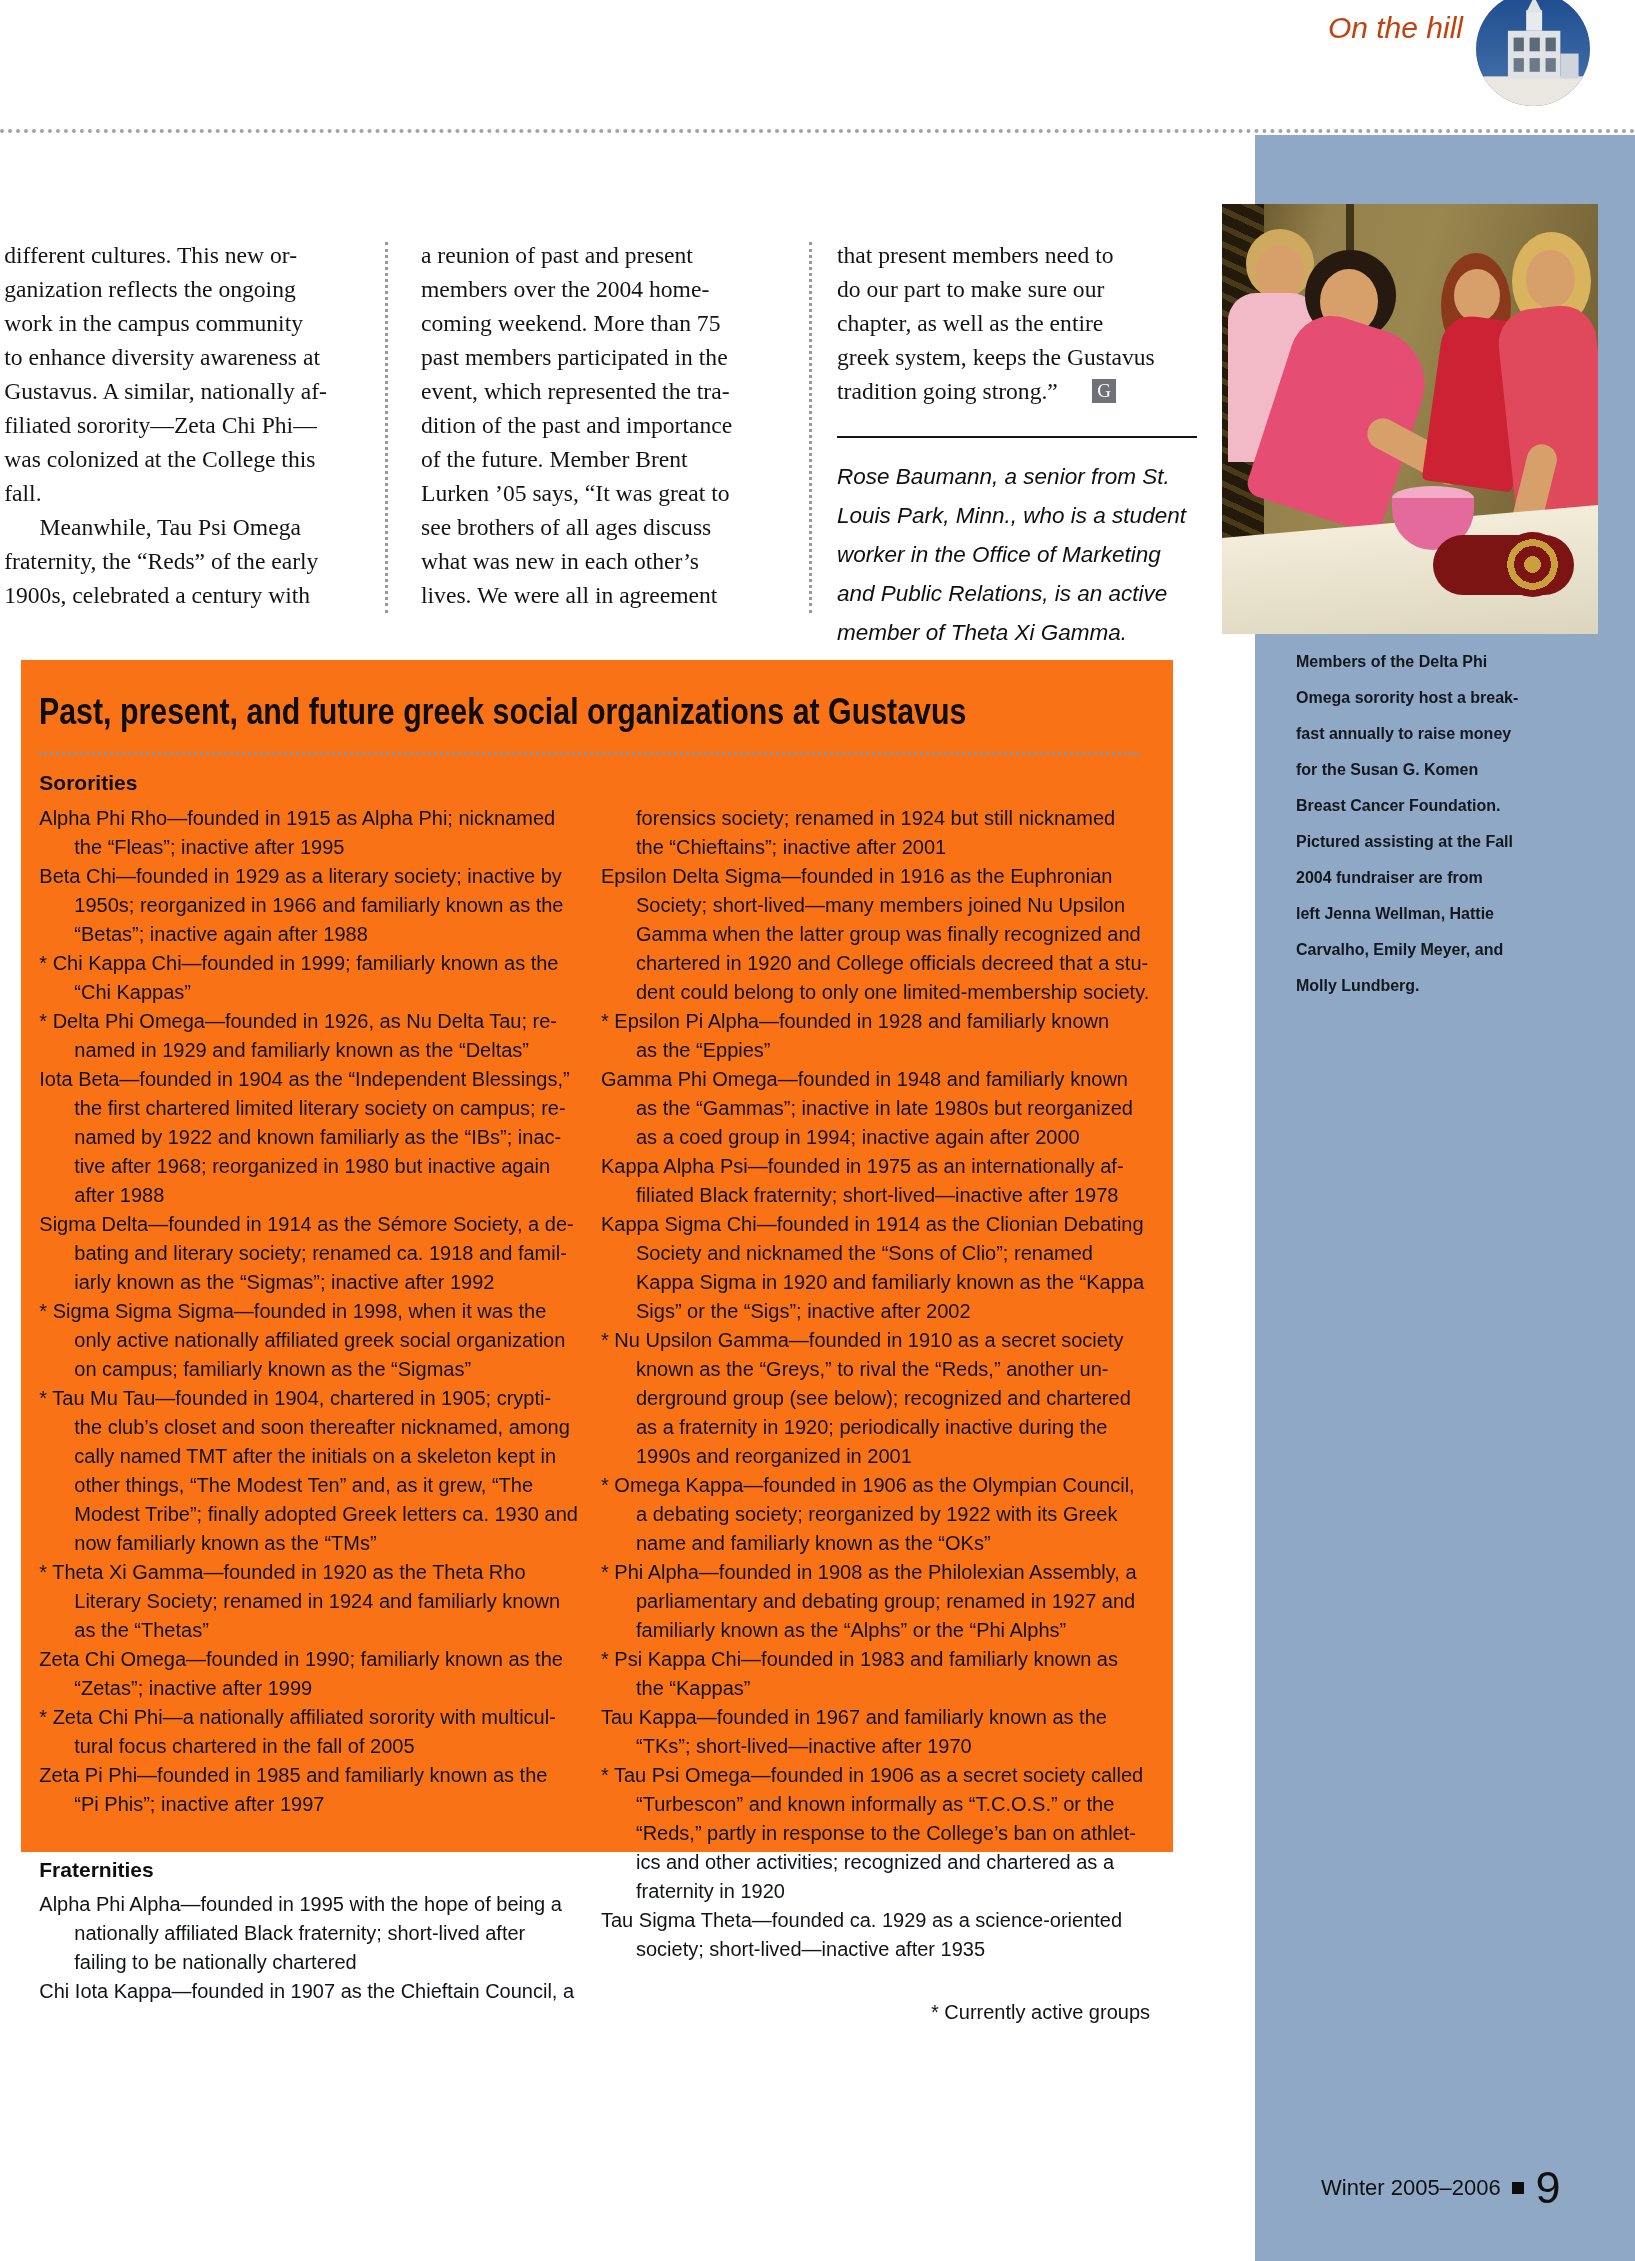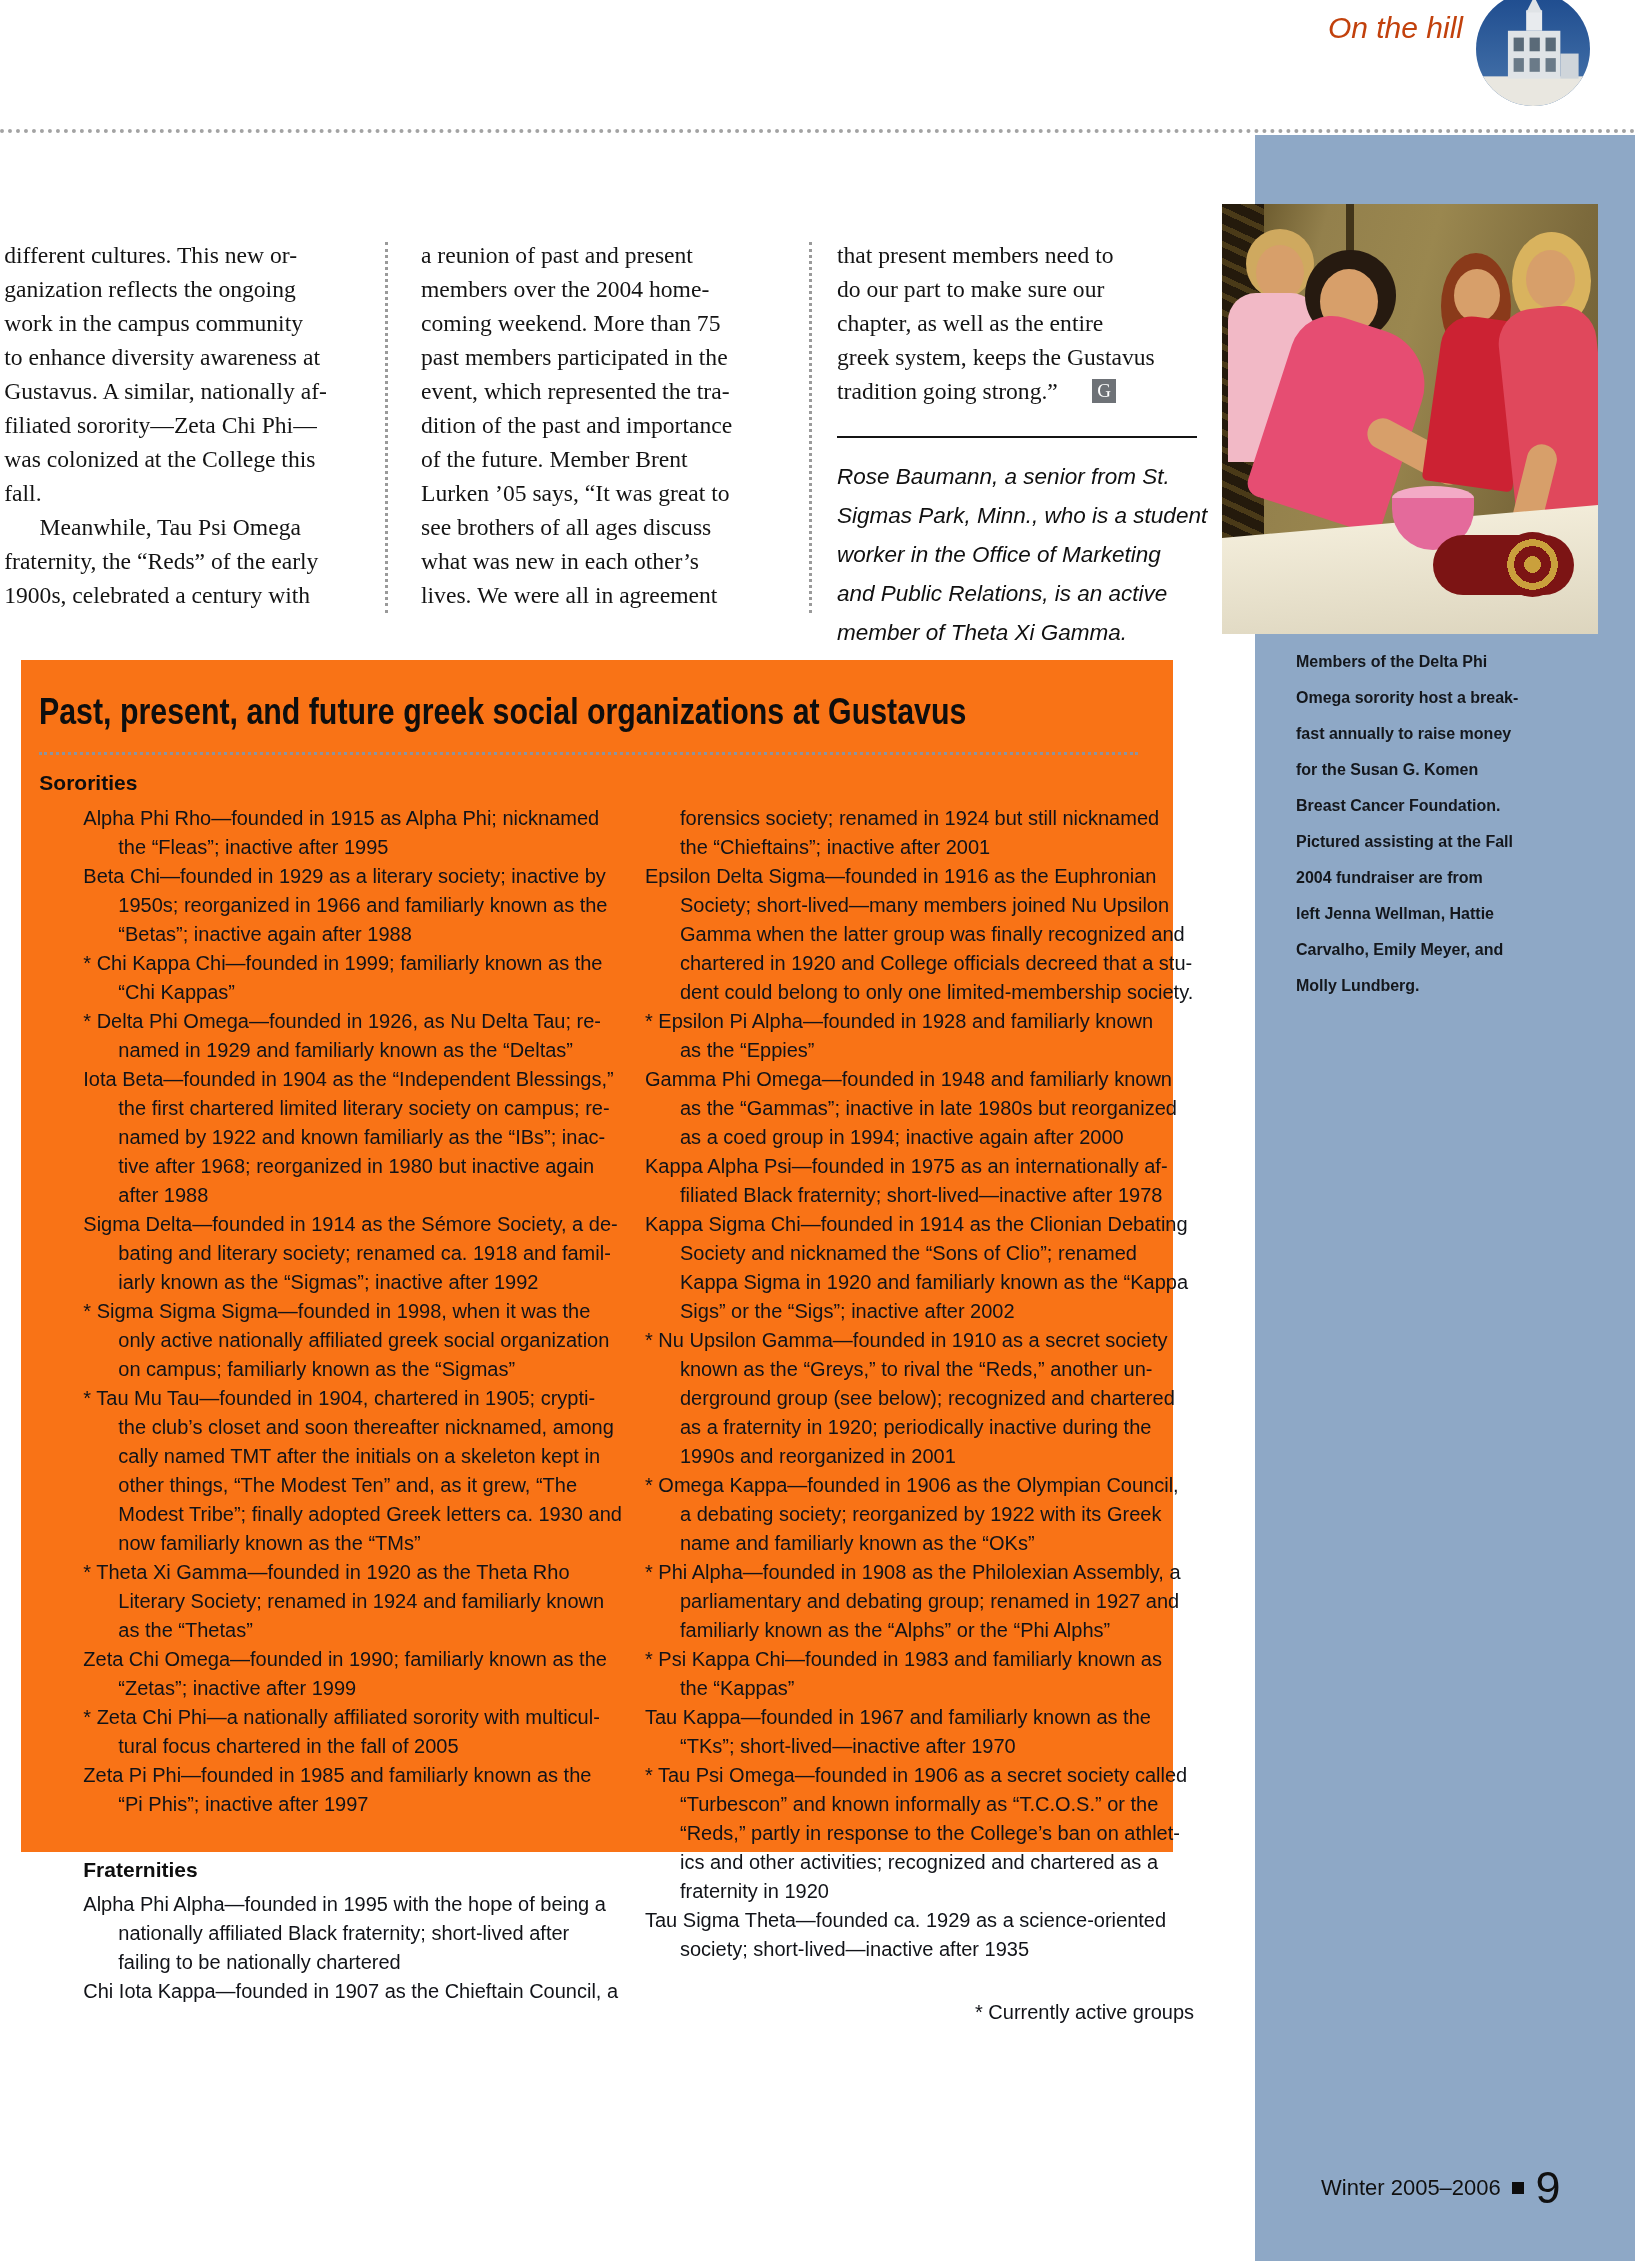--- a/index.html
+++ b/index.html
@@ -53,21 +53,21 @@
              font-size:16px; color:#14171c; }
   .caption .ln { line-height:36px; white-space:pre; }
 
   
   .greekbox { position:absolute; left:21px; top:660px; width:1152px; height:1192px; background:#f97316; }
   .box-title-wrap { position:absolute; left:18.3px; top:31px; }
   .box-title { display:inline-block; font-size:37px; font-weight:bold; letter-spacing:0;
                transform:scaleX(0.82); transform-origin:left center; white-space:nowrap; color:#0e0e0e; }
   .box-rule { position:absolute; left:18.3px; top:92px; width:1099px; height:0; border-top:3.5px dotted #8d939d; }
   .box-heading { position:absolute; left:18.3px; top:111px; font-size:21px; font-weight:bold; color:#0e0e0e;text-align:center; }
-  .box-col { position:absolute; top:144px; font-size:20px; color:#111318;margin-left:44px; }
+  .box-col { position:absolute; top:144px; font-size:20px; color:#111318; }
   .box-col-left  { left:18.3px;  width:557px; }
   .box-col-right { left:580px; width:549px; }
   .box-col .ln { line-height:29px; }
   .box-col .entry .ind { padding-left:35px; }
   .cont-block .ln { padding-left:35px; }
   .box-heading-flow { font-size:21px; font-weight:bold; margin:39px 0 8.4px 0; color:#0e0e0e; }
   .footnote { margin-top:37px; text-align:right; font-size:20px; }
 
   
   .footer { position:absolute; left:1321px; top:2165px; display:flex; align-items:center; gap:11.3px; }
@@ -169,21 +169,21 @@
     <span class="gbadge">G</span>
   <div class="ln">that present members need to</div>
       <div class="ln">do our part to make sure our</div>
       <div class="ln">chapter, as well as the entire</div>
       <div class="ln">greek system, keeps the Gustavus</div>
       <div class="ln">tradition going strong.”</div>
     </div>
   <div class="col3-rule"></div>
   <div class="byline">
       <div class="ln">Rose Baumann, a senior from St.</div>
-      <div class="ln">Sigmas Park, Minn., who is a student</div>
+      <div class="ln">Louis Park, Minn., who is a student</div>
       <div class="ln">worker in the Office of Marketing</div>
       <div class="ln">and Public Relations, is an active</div>
       <div class="ln">member of Theta Xi Gamma.</div>
     </div>
 
   <div class="caption">
       <div class="ln">Members of the Delta Phi</div>
       <div class="ln">Omega sorority host a break-</div>
       <div class="ln">fast annually to raise money</div>
       <div class="ln">for the Susan G. Komen</div>

